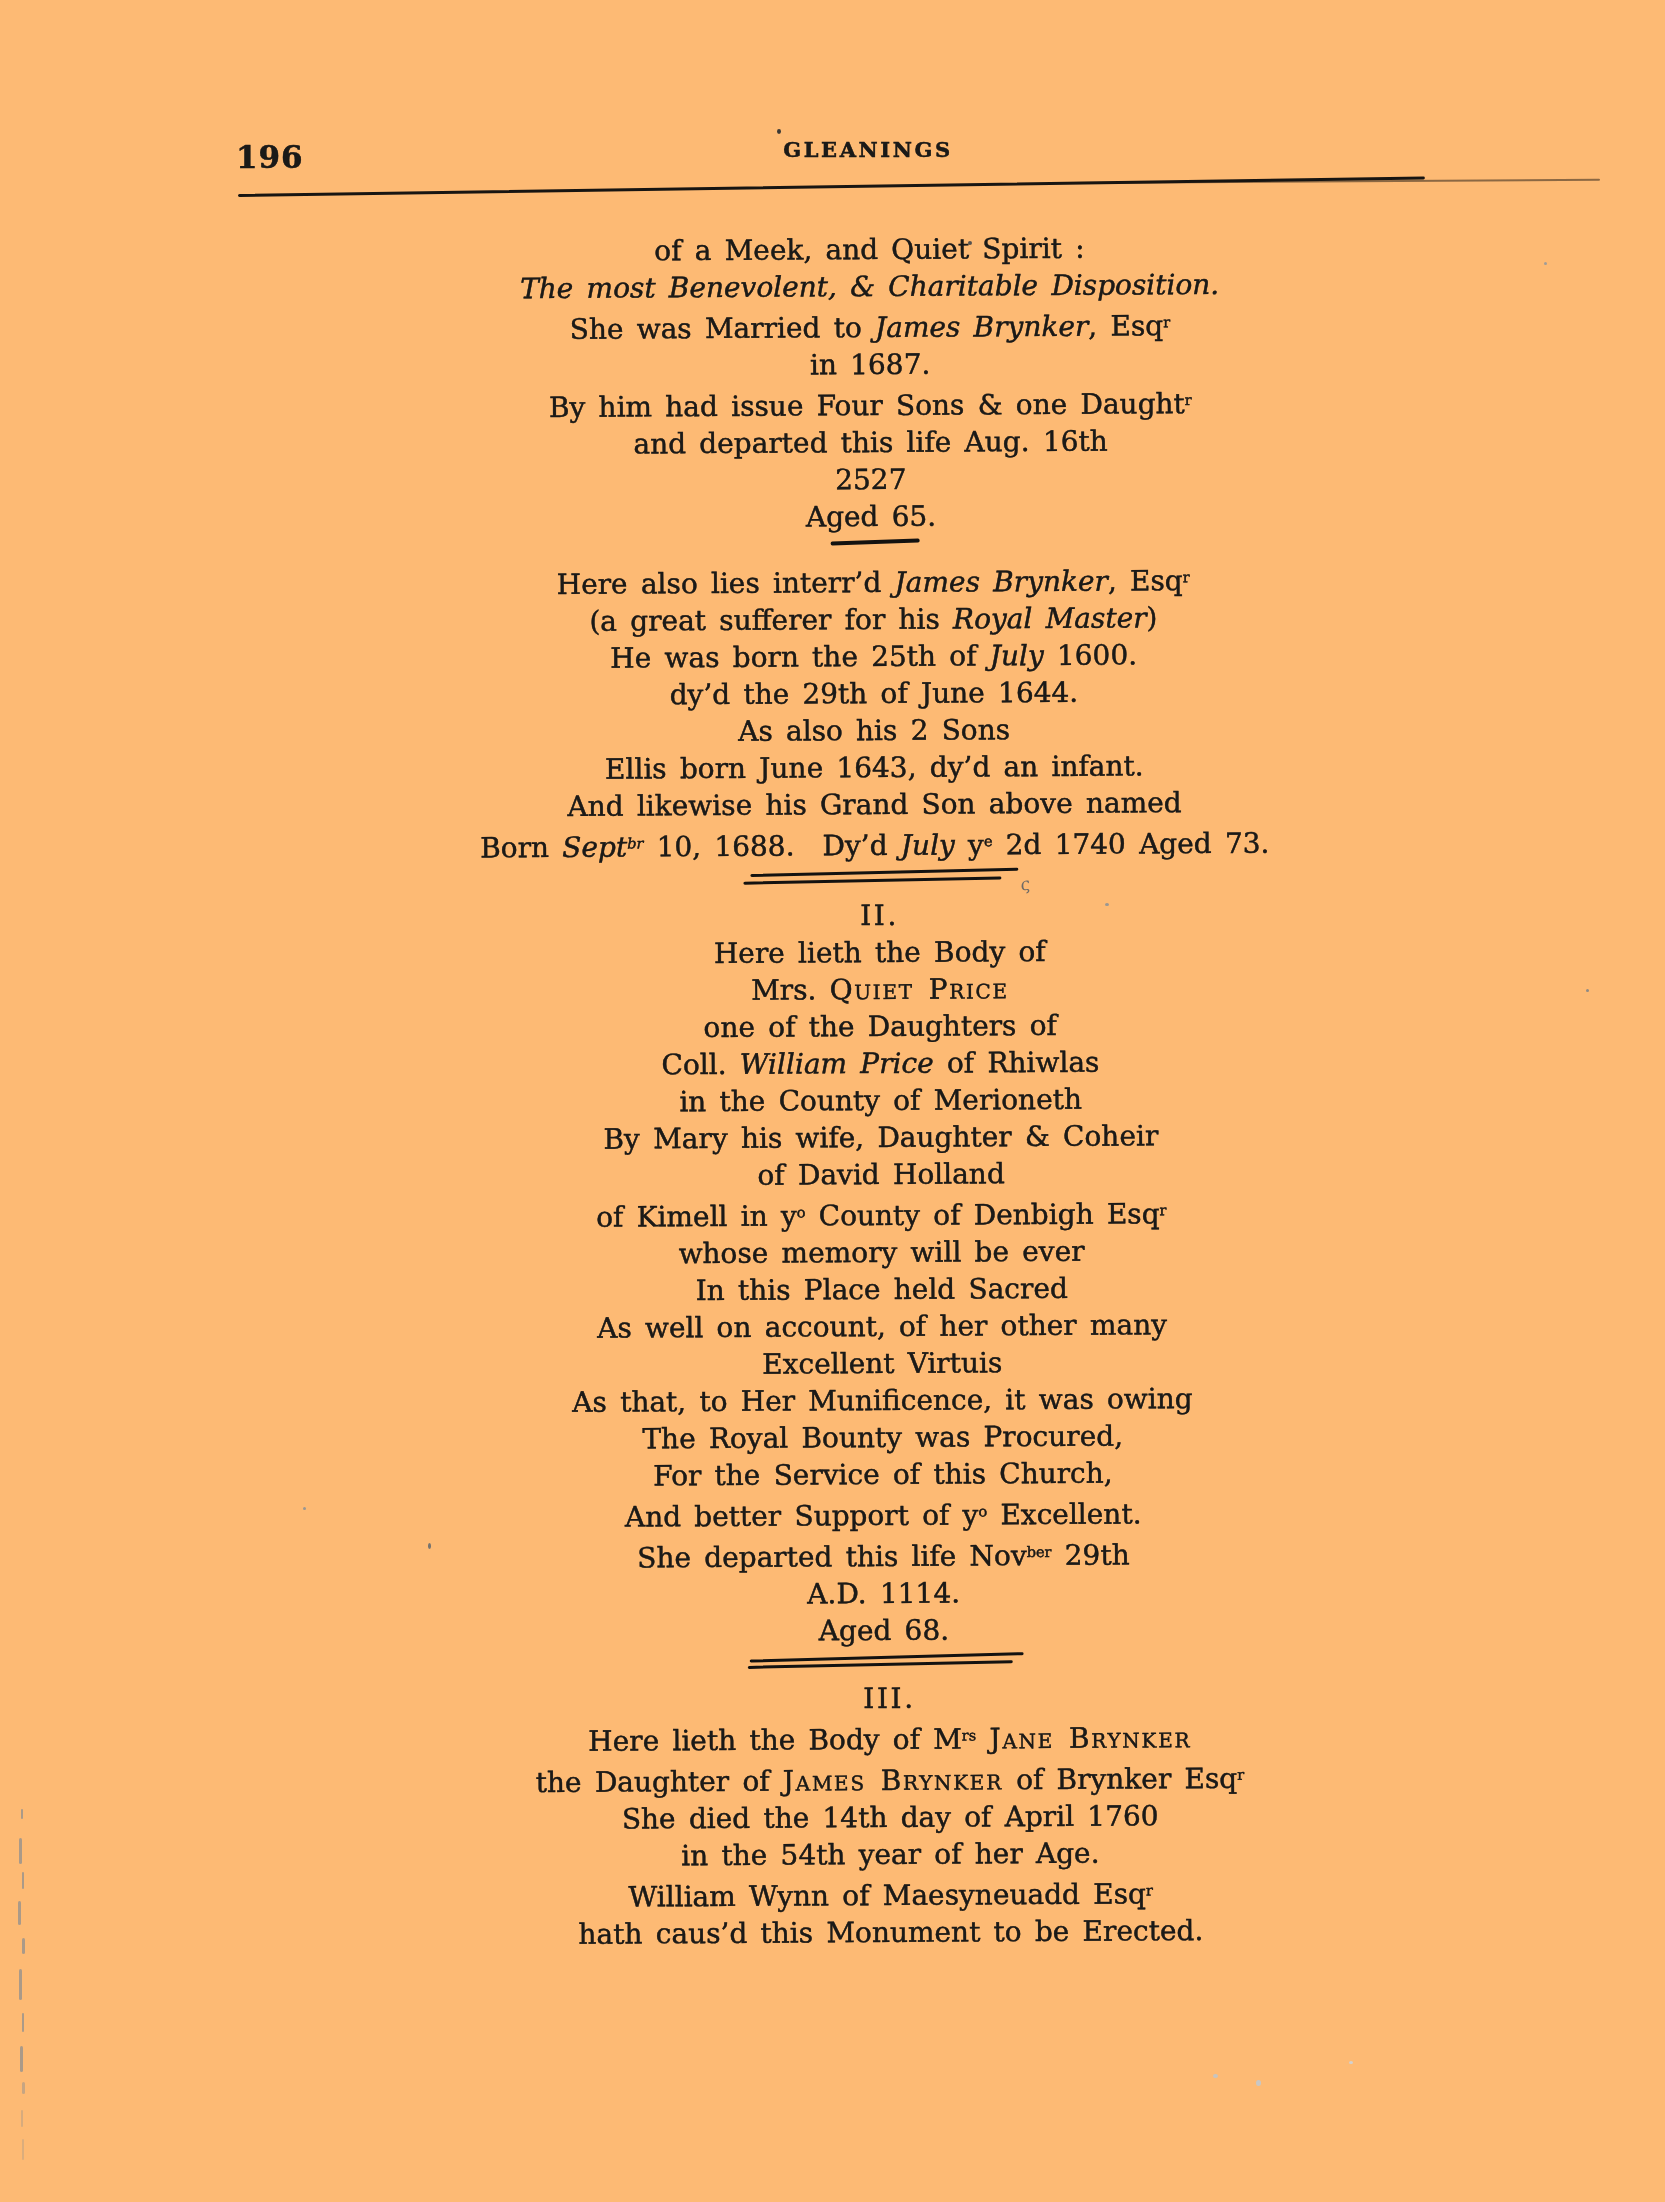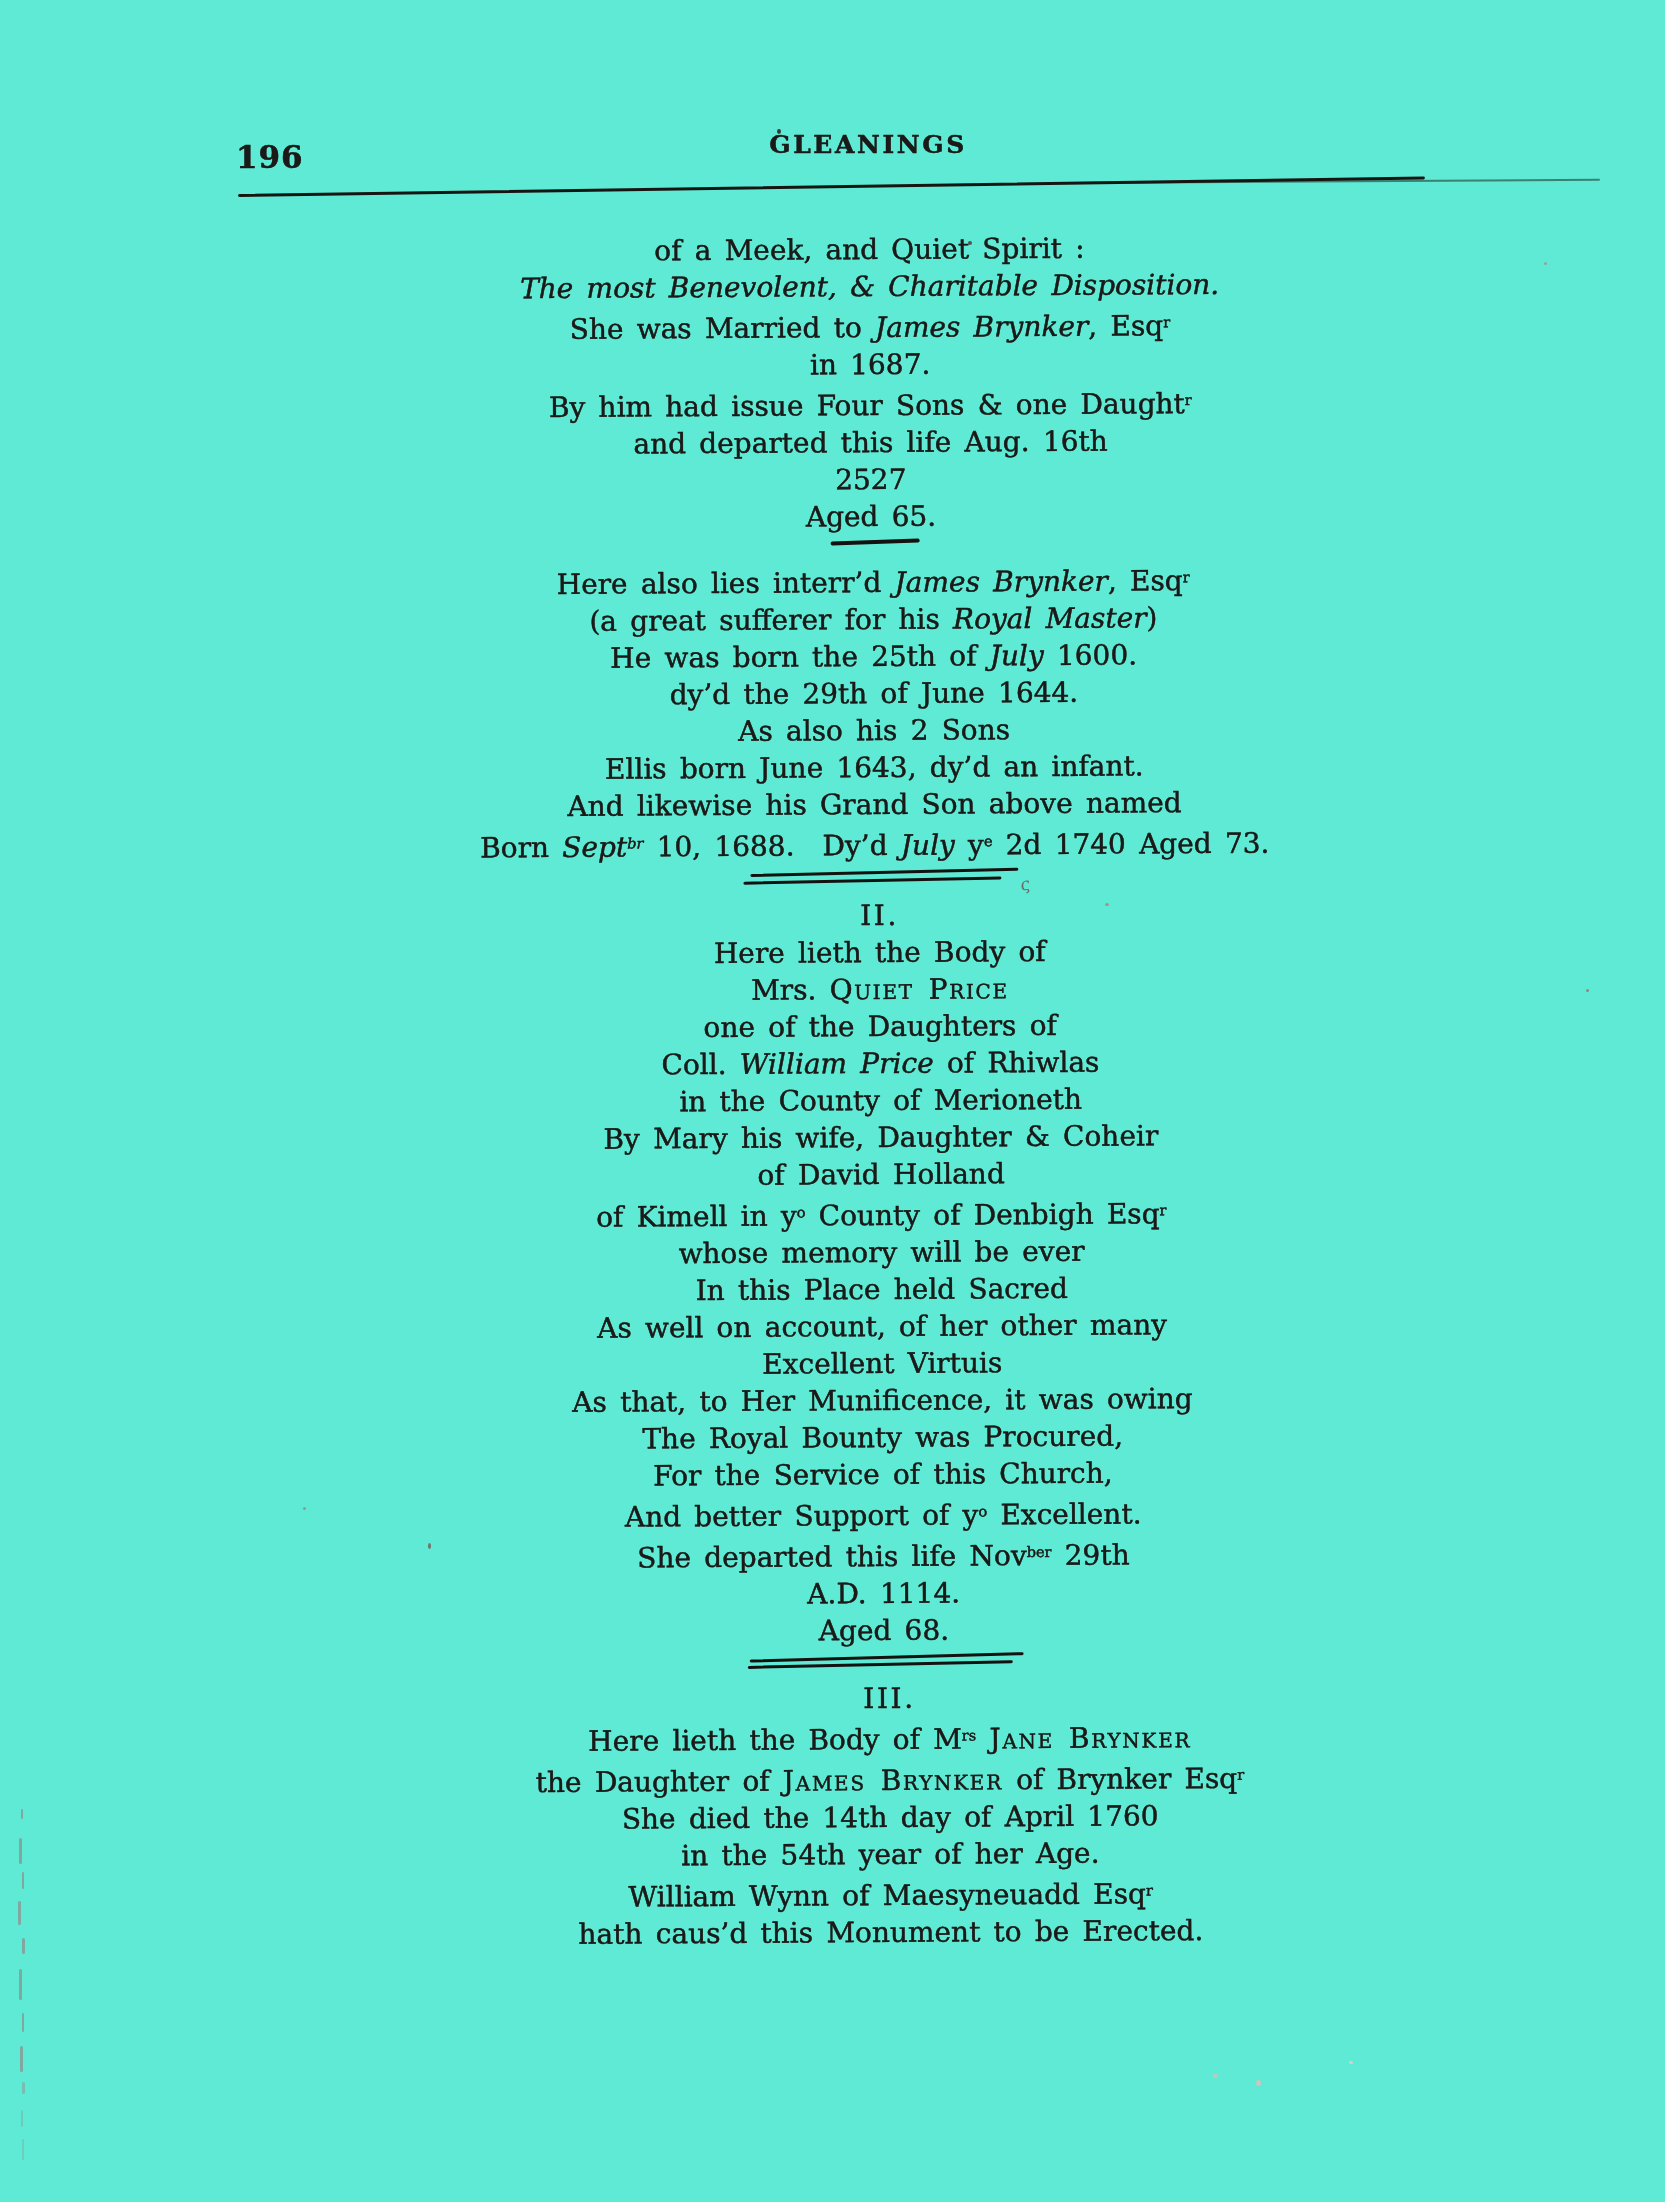--- a/index.html
+++ b/index.html
@@ -1,33 +1,33 @@
 <!DOCTYPE html>
 <html style="font-size:13.8px"><head>
 <meta charset="utf-8">
 <style>
   html,body{margin:0;padding:0;background:#f7f7f5;}
   .page{
     position:relative;
     width:1666px;height:2203px;
-    background:#5eead4;
+    background:#fdba74;
     font-family:"DejaVu Serif","Liberation Serif",serif;
     color:#1b1a18;
     overflow:hidden;
   }
   .ink{ -webkit-text-stroke:0.4px #1b1a18; text-shadow:0 0 0.4px rgba(20,18,15,.45); }
 
   
   .page-number{
     position:absolute;left:236px;top:139px;
     font-size:31px;font-weight:bold;letter-spacing:0.9px;
   }
   .running-title{
-    position:absolute;left:868px;top:130px;transform:translateX(-50%);
-    font-size:25px;font-weight:bold;letter-spacing:2.6px;
+    position:absolute;left:868px;top:137px;transform:translateX(-50%);
+    font-size:21px;font-weight:bold;letter-spacing:2.6px;
   }
   .rule-main{
     position:absolute;left:238px;top:194px;width:1187px;height:2.6px;
     background:#171512;border-radius:1.7px;
     transform:rotate(-0.85deg);transform-origin:left center;
   }
   .rule-echo{
     position:absolute;left:1071px;top:182px;width:529px;height:1.7px;
     background:rgba(25,22,18,.5);border-radius:1.7px;
     transform:rotate(-0.35deg);transform-origin:left center;

